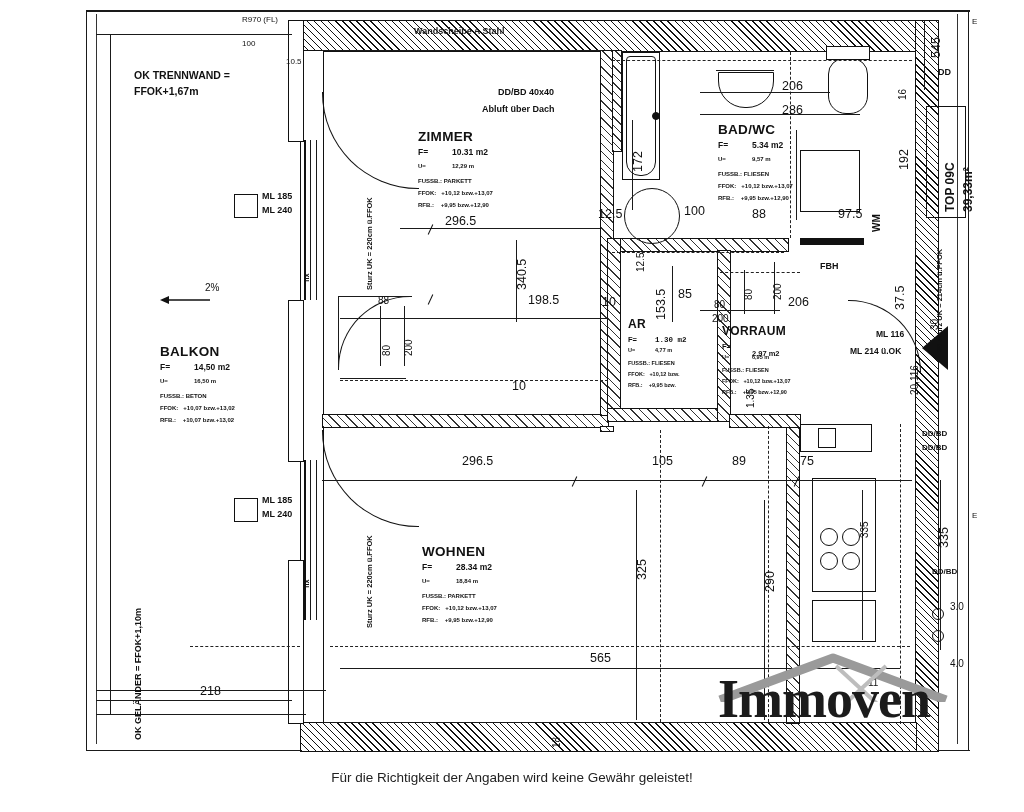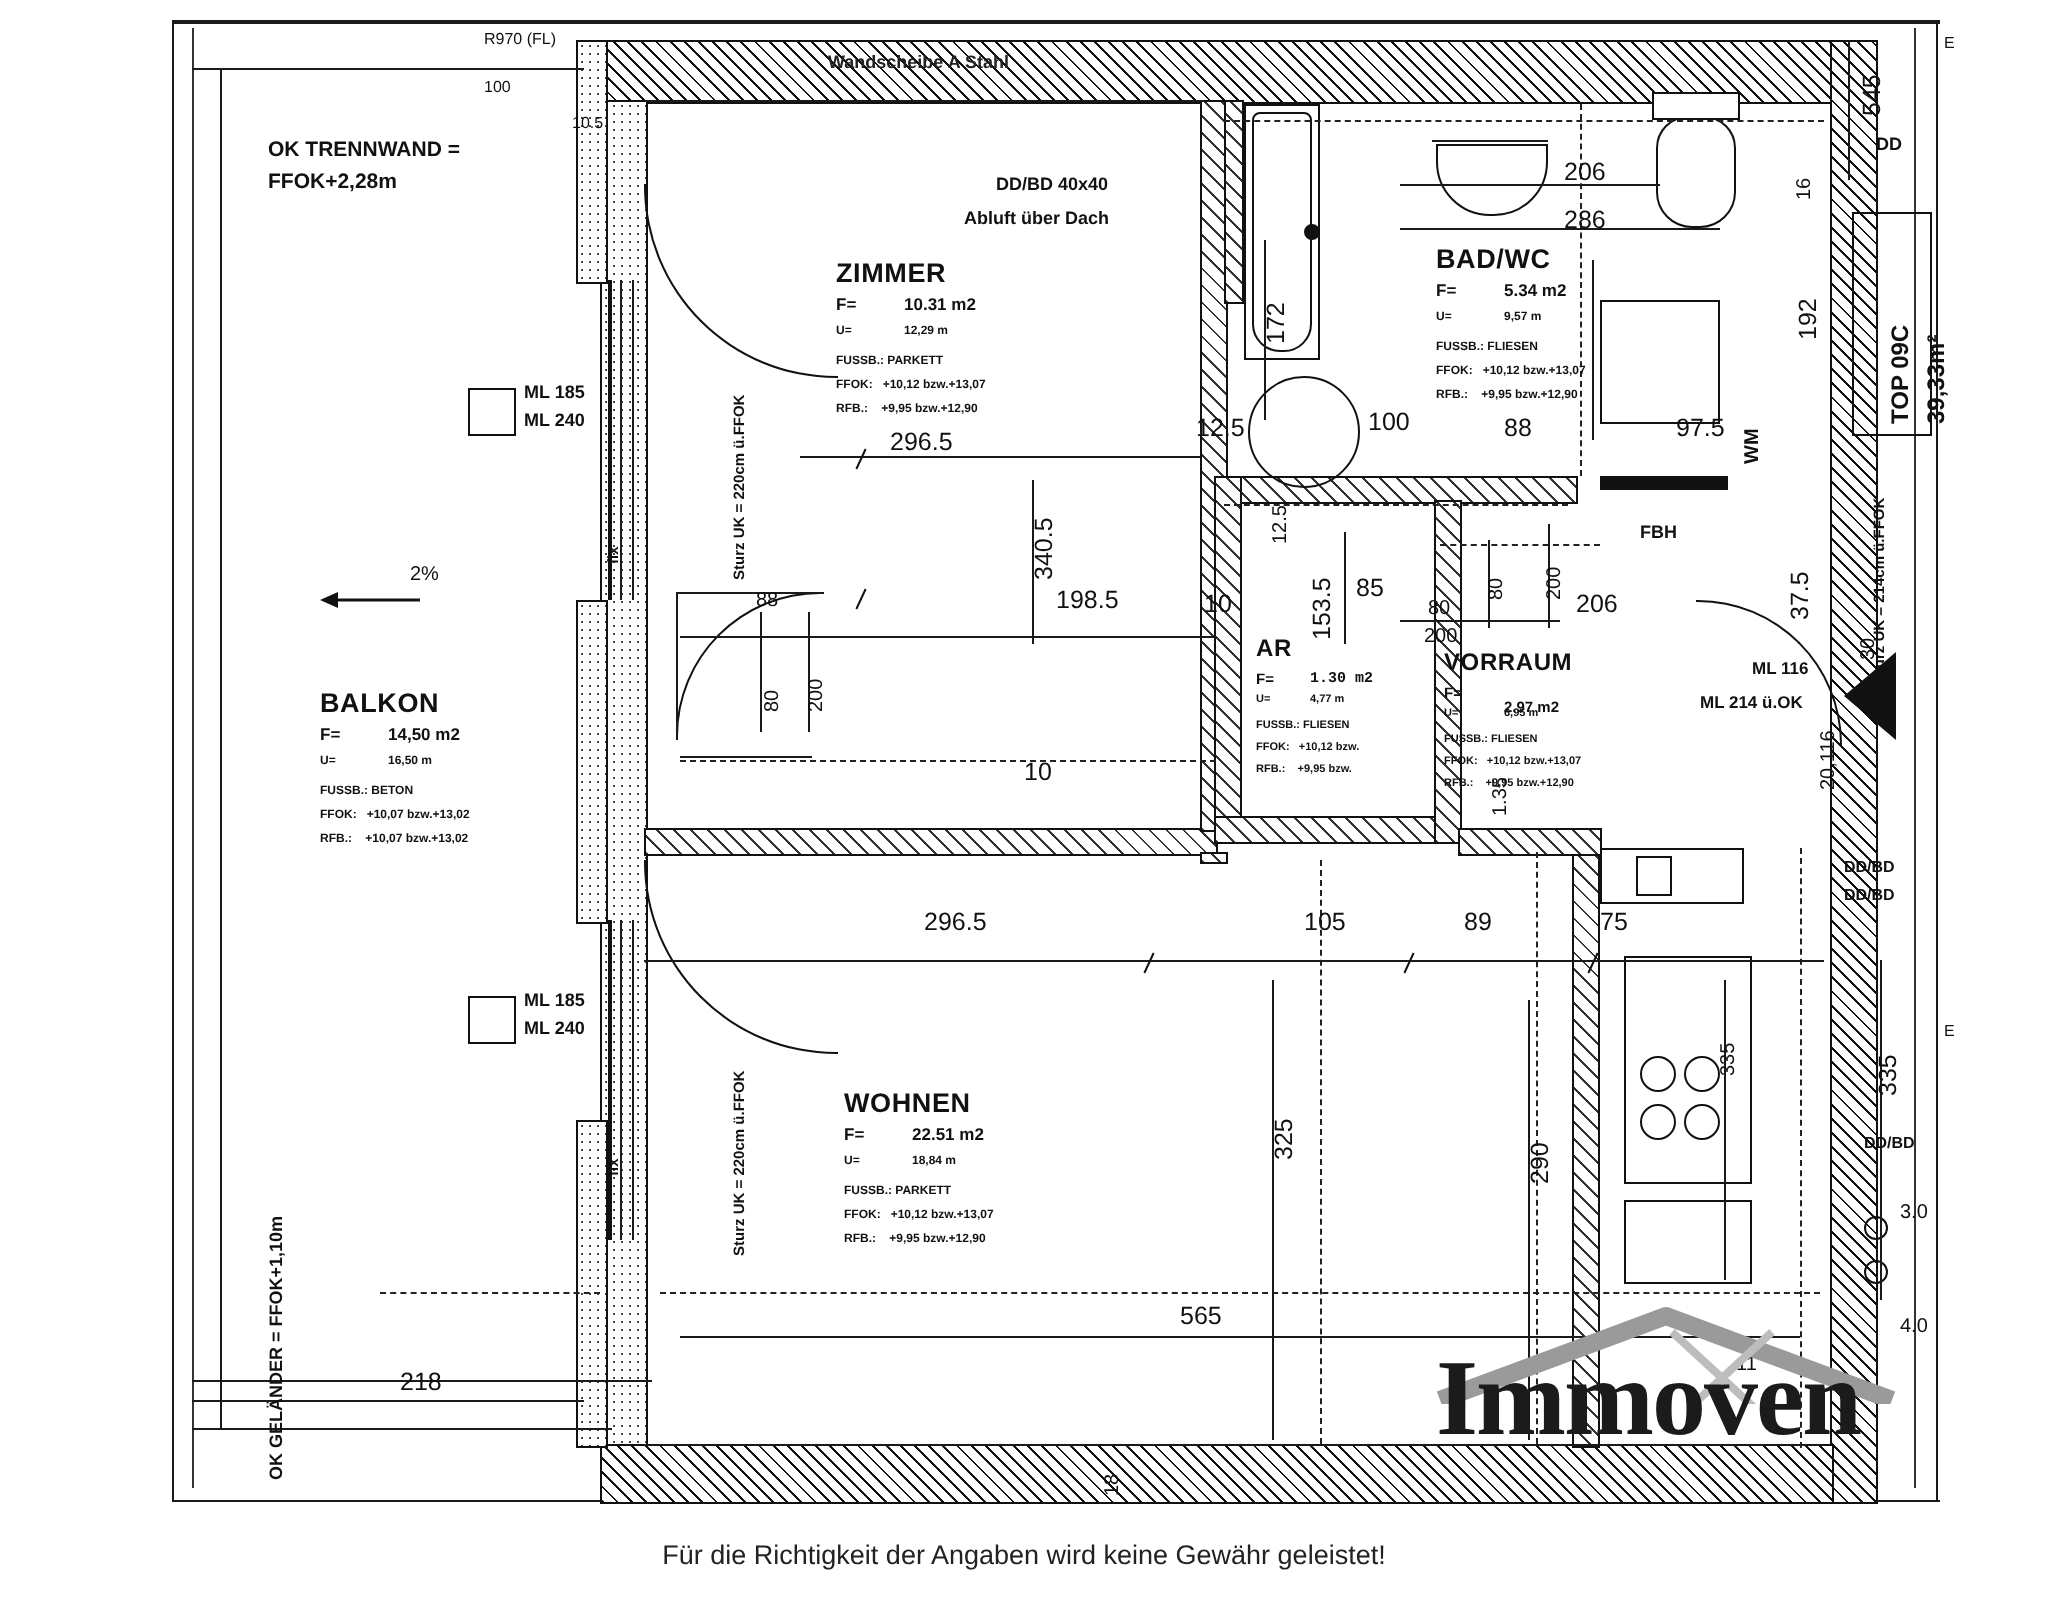--- a/index.html
+++ b/index.html
@@ -235,29 +235,29 @@
   <div class="txt room-line" style="left:722px;top:343px;font-size:7.5px;">F=</div>
   <div class="txt room-line" style="left:752px;top:350px;font-size:7.5px;">2.97 m2</div>
   <div class="txt room-small" style="left:722px;top:355px;font-size:5.5px;">U=</div>
   <div class="txt room-small" style="left:752px;top:355px;font-size:5.5px;">6,95 m</div>
   <div class="txt room-small" style="left:722px;top:368px;font-size:5.5px;">FUSSB.: FLIESEN</div>
   <div class="txt room-small" style="left:722px;top:379px;font-size:5.5px;">FFOK:   +10,12 bzw.+13,07</div>
   <div class="txt room-small" style="left:722px;top:390px;font-size:5.5px;">RFB.:    +9,95 bzw.+12,90</div>
 
   <div class="txt room-name" style="left:422px;top:545px;">WOHNEN</div>
   <div class="txt room-line" style="left:422px;top:563px;">F=</div>
-  <div class="txt room-line" style="left:456px;top:563px;">22.51 m2</div>
+  <div class="txt room-line" style="left:456px;top:563px;">28.34 m2</div>
   <div class="txt room-small" style="left:422px;top:578px;">U=</div>
   <div class="txt room-small" style="left:456px;top:578px;">18,84 m</div>
   <div class="txt room-small" style="left:422px;top:593px;">FUSSB.: PARKETT</div>
   <div class="txt room-small" style="left:422px;top:605px;">FFOK:   +10,12 bzw.+13,07</div>
   <div class="txt room-small" style="left:422px;top:617px;">RFB.:    +9,95 bzw.+12,90</div>
 
   <div class="txt note" style="left:134px;top:70px;">OK TRENNWAND =</div>
-  <div class="txt note" style="left:134px;top:86px;">FFOK+2,28m</div>
+  <div class="txt note" style="left:134px;top:86px;">FFOK+1,67m</div>
 
   <div class="txt note-s" style="left:414px;top:27px;color:#222;">Wandscheibe A Stahl</div>
   <div class="txt note-s" style="left:498px;top:88px;">DD/BD 40x40</div>
   <div class="txt note-s" style="left:482px;top:105px;">Abluft über Dach</div>
 
   <div class="txt note-s rot90" style="left:134px;top:740px;">OK GELÄNDER = FFOK+1,10m</div>
 
   <div class="txt mini rot90" style="left:366px;top:290px;">Sturz UK = 220cm ü.FFOK</div>
   <div class="txt mini rot90" style="left:366px;top:628px;">Sturz UK = 220cm ü.FFOK</div>
   <div class="txt mini rot90" style="left:936px;top:352px;">30 Sturz UK = 214cm ü.FFOK</div>

